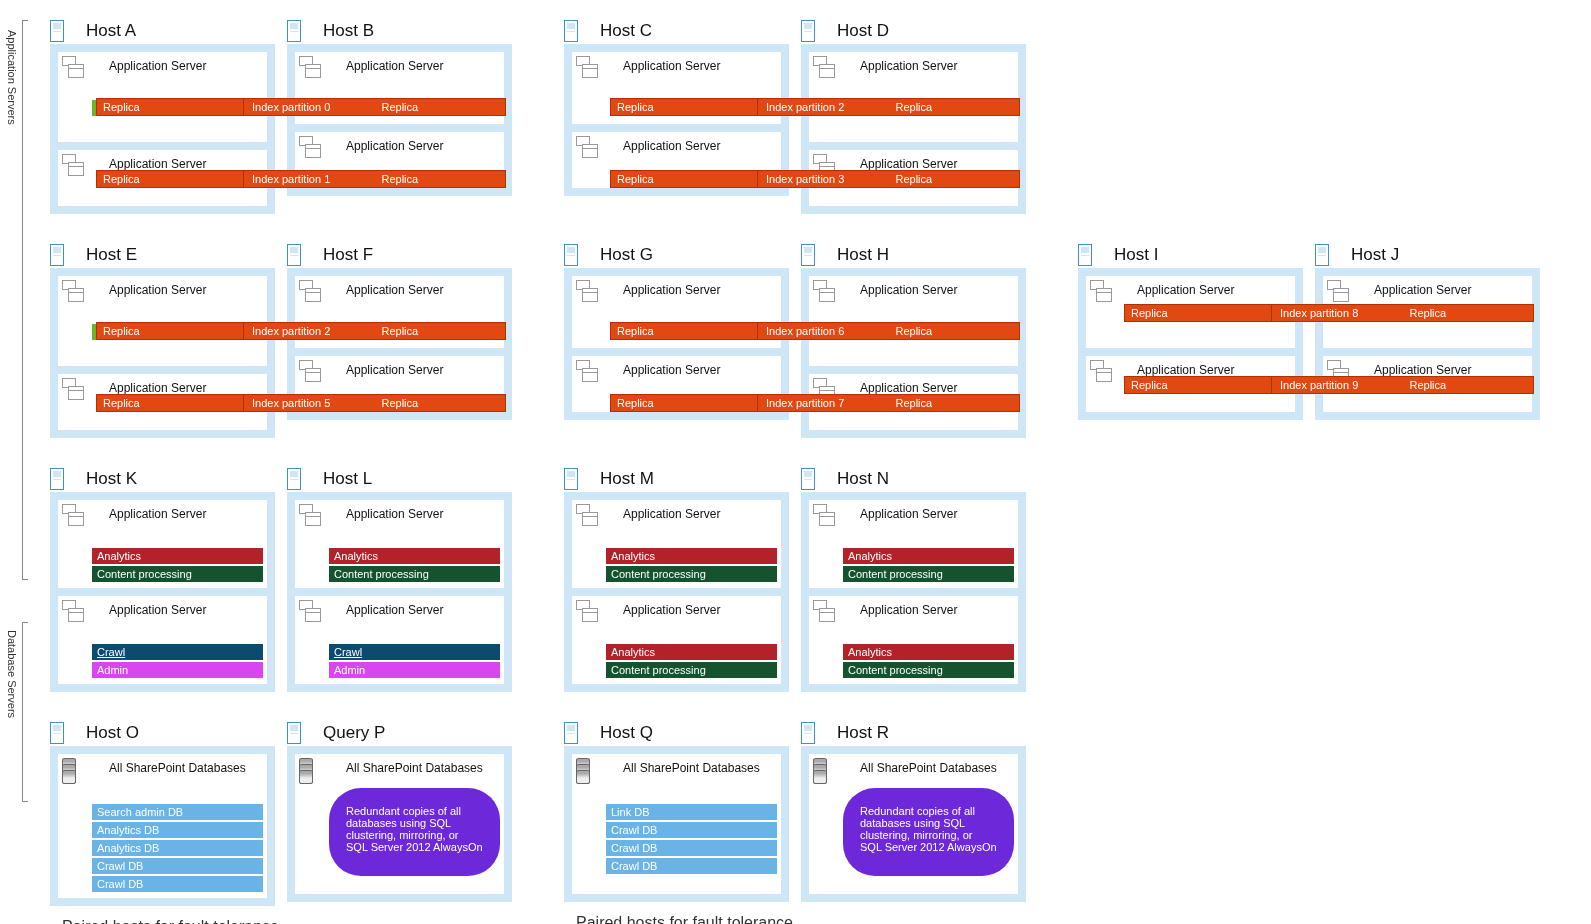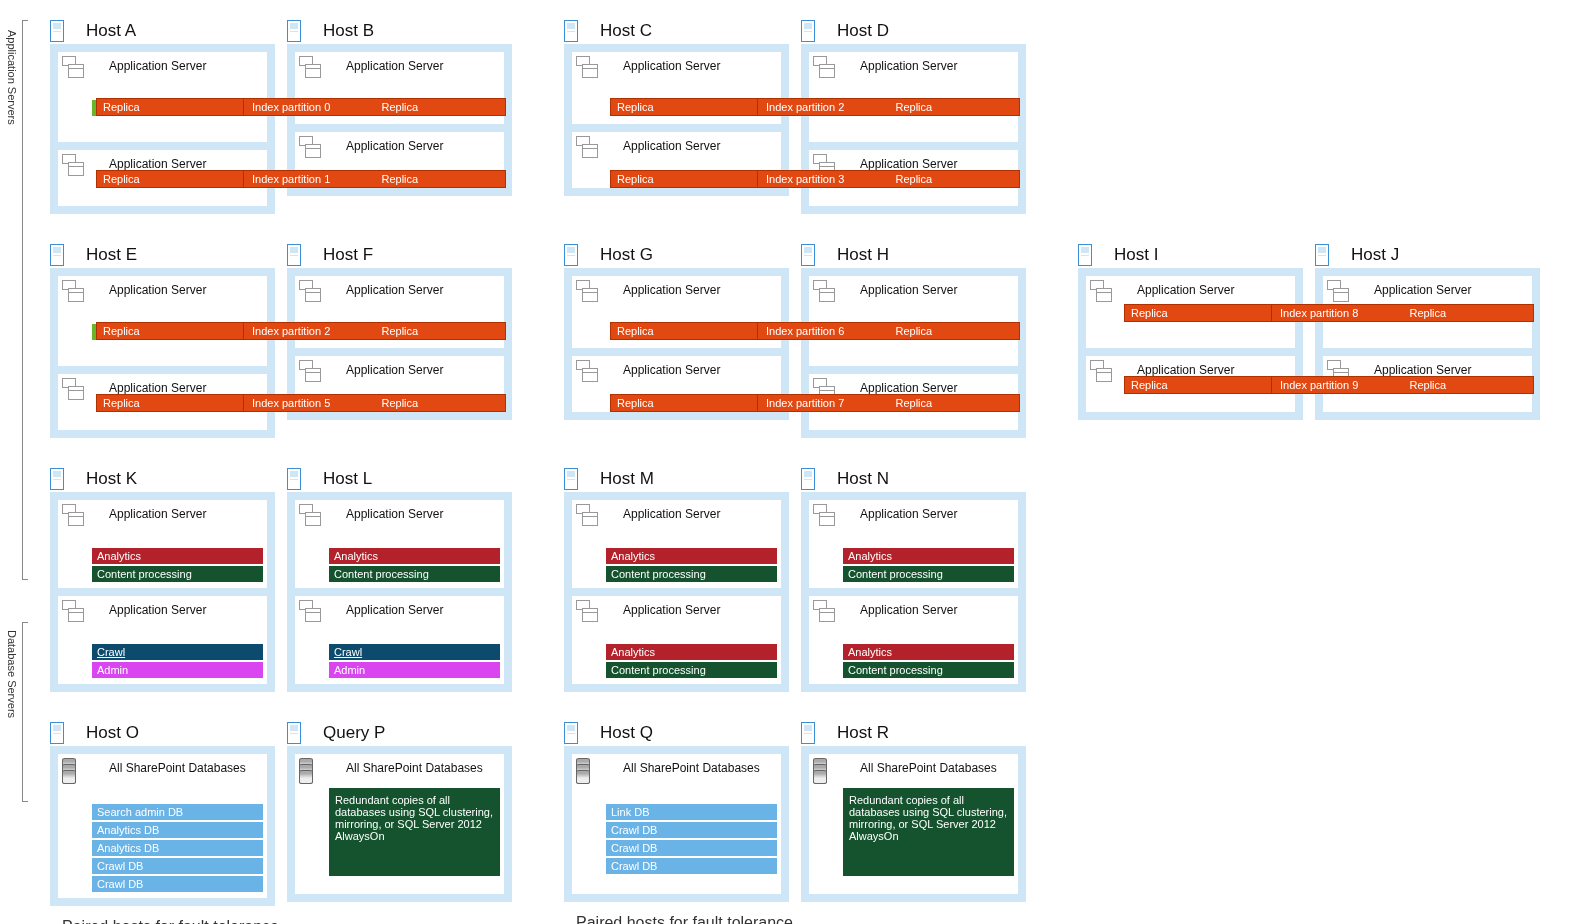--- a/index.html
+++ b/index.html
@@ -105,23 +105,24 @@
     display: flex;
   }
   .span-bar .seg { background: #e24912; color: #fff; font-size: 11px; padding: 2px 6px; border: 1px solid #b03000; }
   .span-bar .seg.rep { width: 148px; }
   .span-bar .seg.mid { flex: 1; text-align: left; border-left: none; border-right: none; padding-left: 8px;}
   .span-bar .seg.rep2 { flex:1; border-left:none; }
 
   .caption { font-size: 16px; color: #333; margin-top: 12px; margin-left: 12px; }
 
   .redundant-box {
-    background: #14532d; color: #fff; font-size: 11px;
-    padding: 6px; margin-left: 30px; margin-top: 2px;
+    background: #6d28d9; color: #fff; font-size: 11px;
+    padding: 17px; margin-left: 30px; margin-top: 2px;
     min-height: 88px;
+    border-radius: 32px;
   }
 </style>
 </head>
 <body>
 
 <div class="canvas">
 
   <div class="section-label" style="left:6px; top:30px;">Application Servers</div>
   <div class="section-bracket" style="left:22px; top:20px; height:560px;"></div>
 

